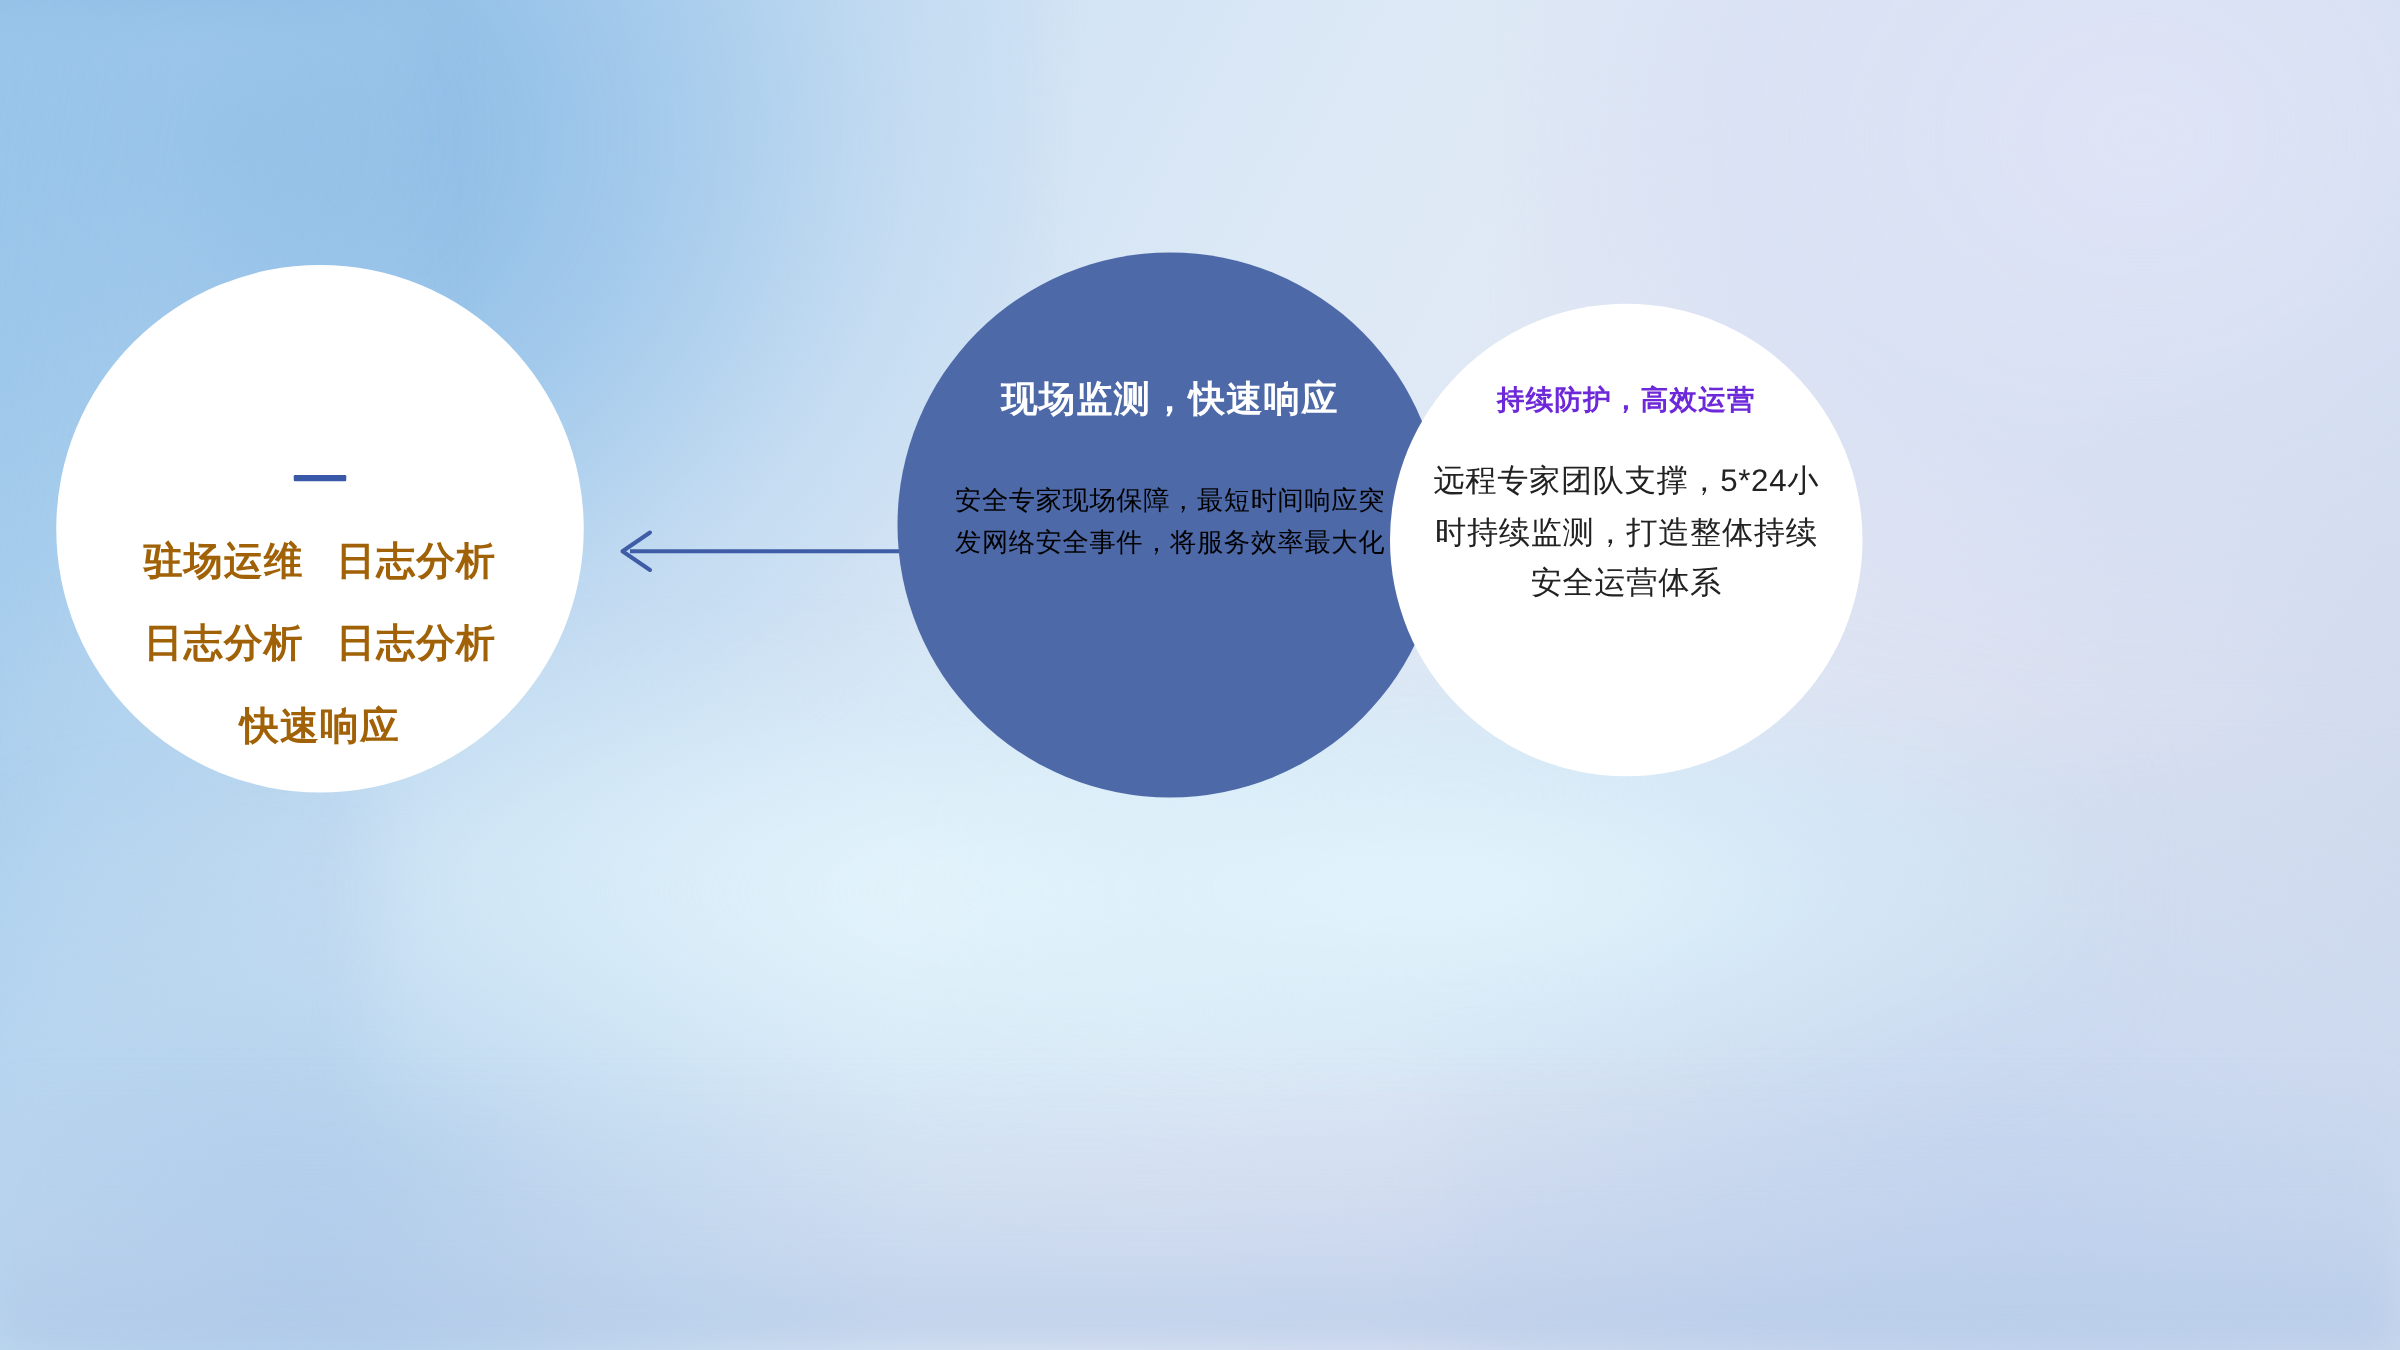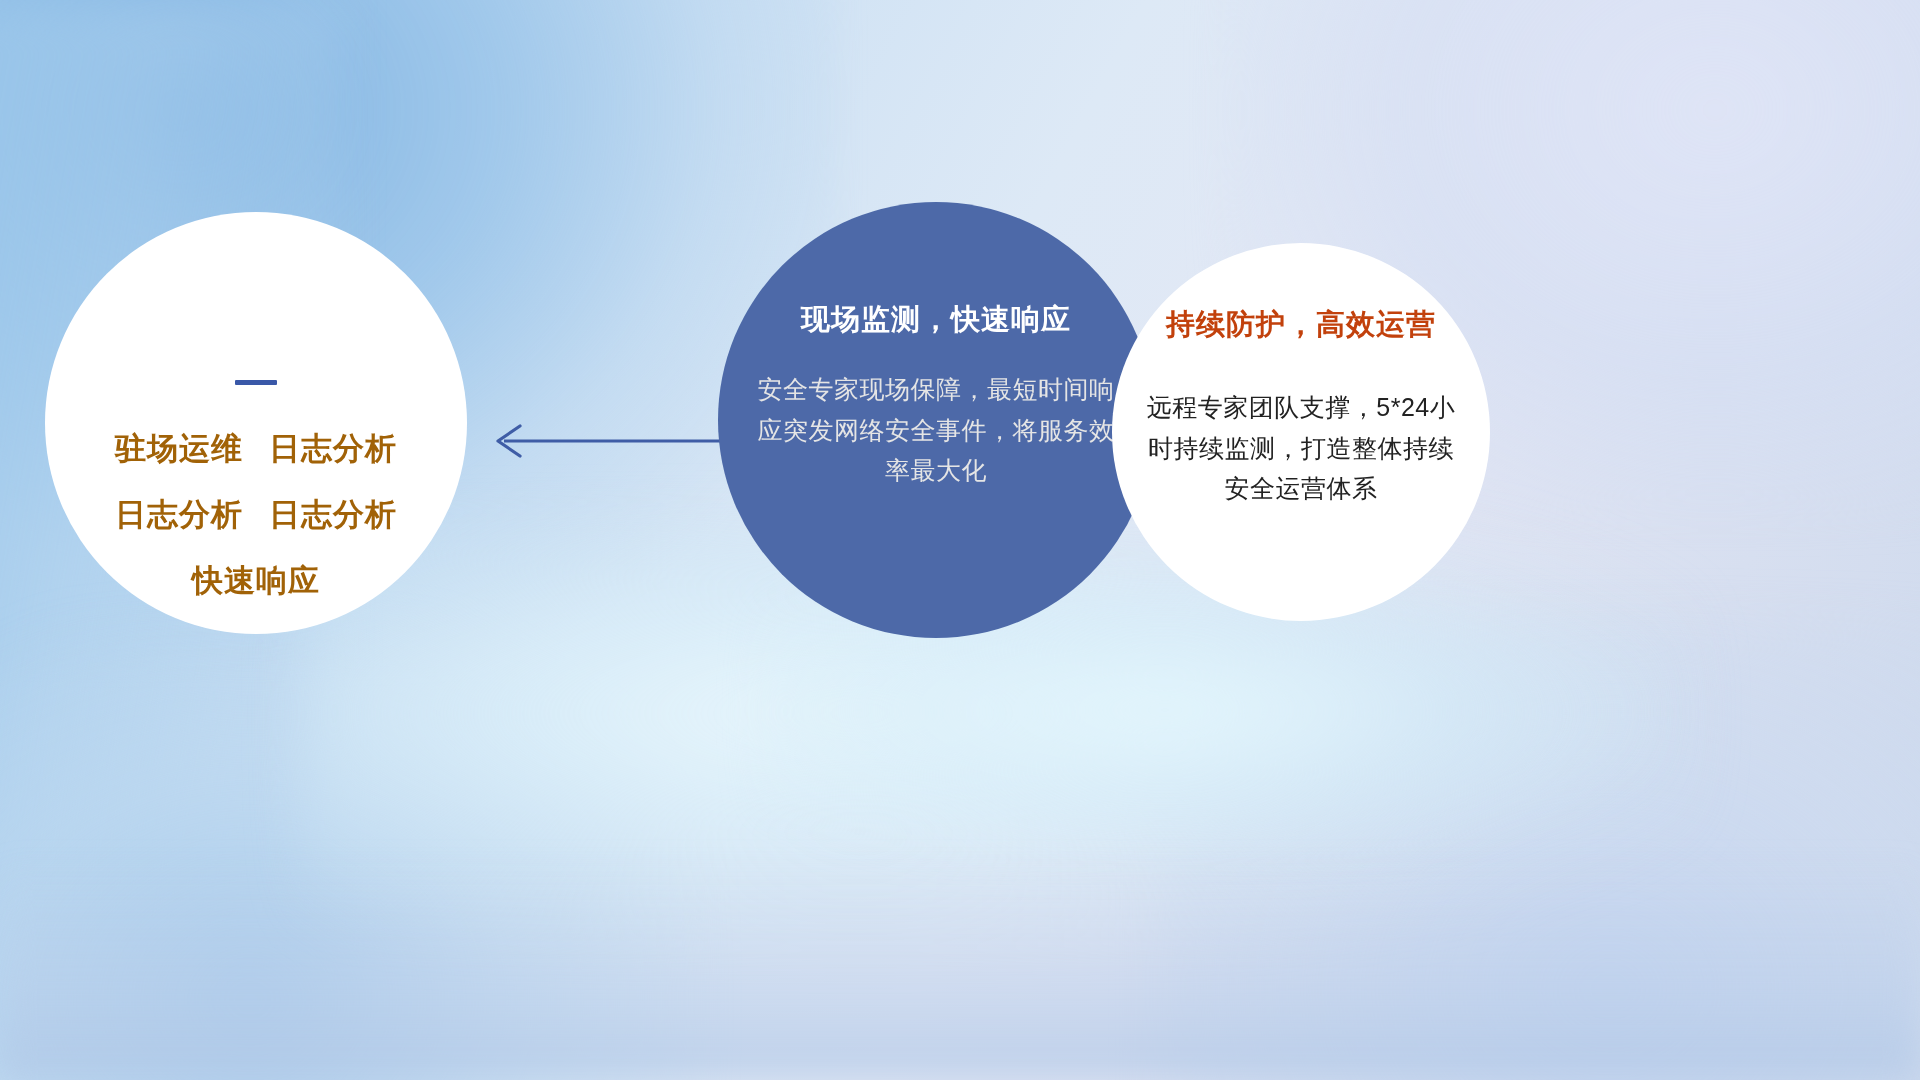--- a/index.html
+++ b/index.html
@@ -189,26 +189,26 @@
     top: 98px;
     text-align: center;
     padding: 0 18px;
   }
   .mid-title {
     font-size: 29px;
     font-weight: bold;
     color: #ffffff;
     letter-spacing: 1px;
     white-space: nowrap;
-    margin-bottom: 29px;
+    margin-bottom: 44px;
     text-align: center;
   }
   .mid-body {
-    font-size: 25px;
-    color: #e5e5e5;
+    font-size: 21px;
+    color: #000000;
     line-height: 1.62;
     letter-spacing: 0.5px;
     padding: 0 18px;
   }
 
   
   #circle-right {
     left: 1112px;
     top: 243px;
     width: 378px;
@@ -217,26 +217,26 @@
     z-index: 6;
   }
   .right-inner {
     position: absolute;
     left: 0; right: 0;
     top: 62px;
     text-align: center;
     padding: 0 22px;
   }
   .right-title {
-    font-size: 29px;
+    font-size: 22px;
     font-weight: bold;
-    color: #c2410c;
+    color: #6d28d9;
     letter-spacing: 1px;
     white-space: nowrap;
-    margin-bottom: 42px;
+    margin-bottom: 30px;
   }
   .right-body {
     font-size: 25px;
     color: #222222;
     line-height: 1.62;
     letter-spacing: 0.5px;
     padding: 0 6px;
   }
 </style>
 </head>

